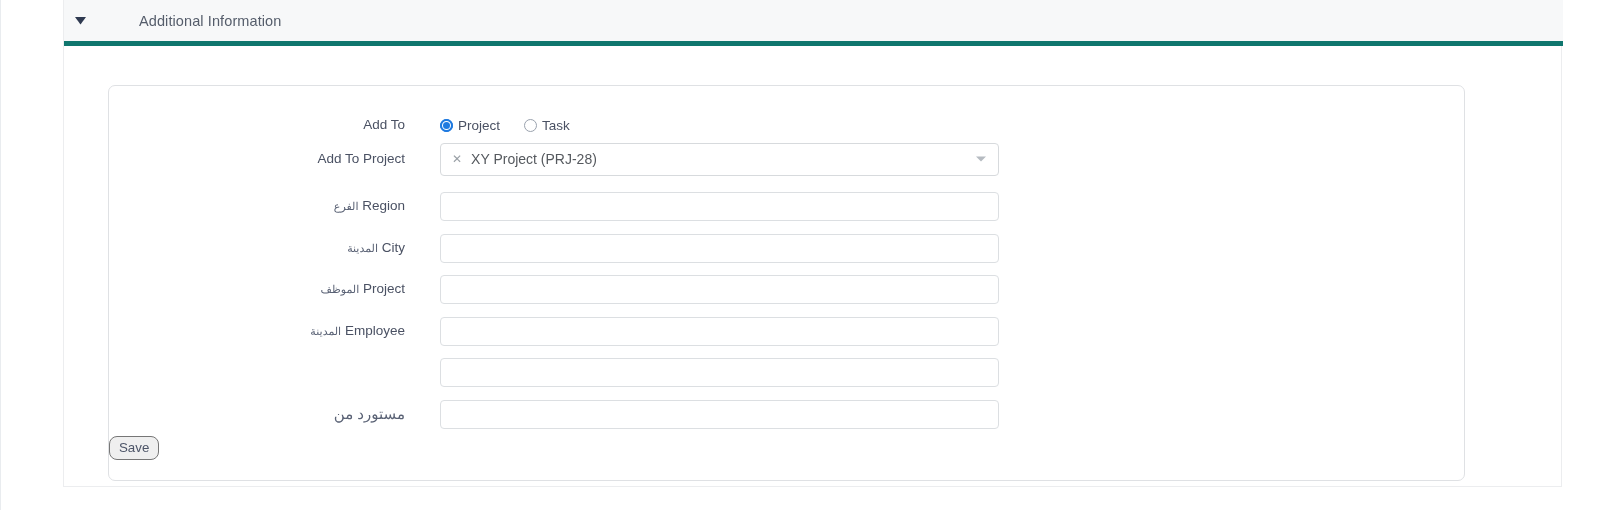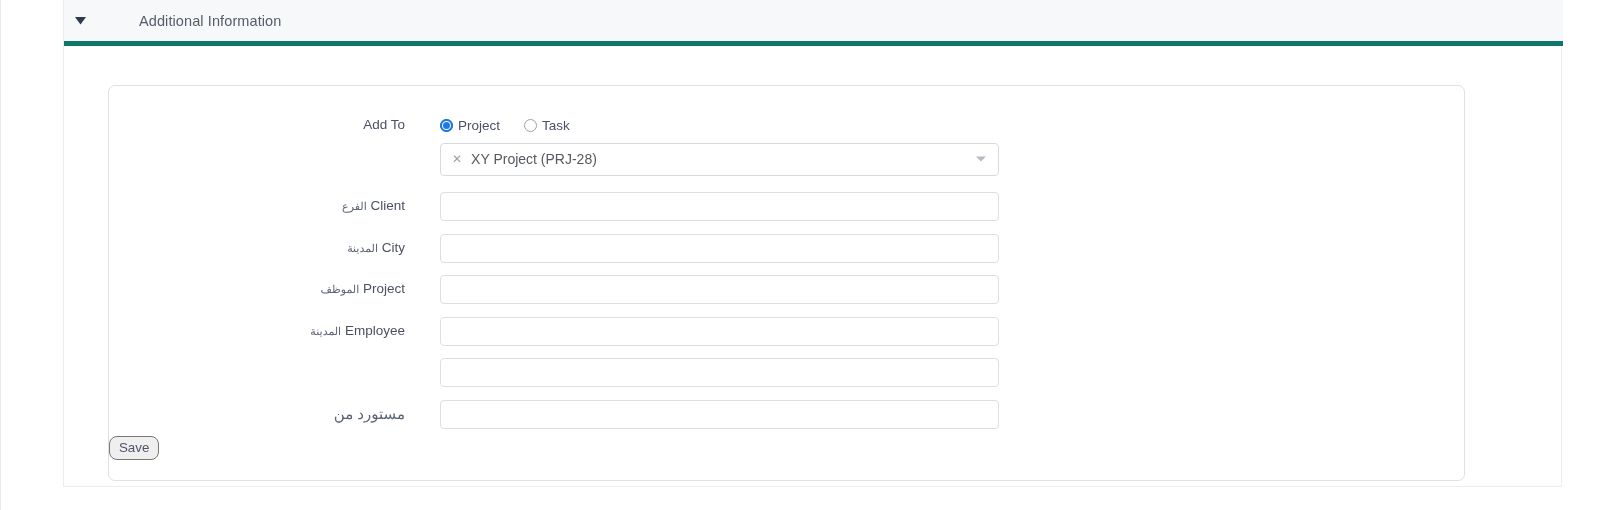--- a/index.html
+++ b/index.html
@@ -276,35 +276,36 @@
               </label>
               <label class="radio-opt">
                 <span class="radio-mark"></span>
                 <span class="radio-text">Task</span>
               </label>
             </div>
           </div>
         </div>
 
         <div class="form-row" style="top:60px;">
+          <div class="f-label">Add To Project</div>
           <div class="f-control">
             <div class="select-box">
               <span class="sel-tag">
                 <span class="sel-x">✕</span>
                 <span>XY Project (PRJ-28)</span>
               </span>
               <span class="sel-arrow"></span>
             </div>
           </div>
         </div>
 
         <div class="form-row" style="top:107px;">
           <div class="f-label">
             <span class="ar">الفرع</span>
-            <span>Client</span>
+            <span>Region</span>
           </div>
           <div class="f-control">
             <input class="txt-input" type="text" placeholder="" style="">
           </div>
         </div>
 
         <div class="form-row" style="top:149px;">
           <div class="f-label">
             <span class="ar">المدينة</span>
             <span>City</span>

